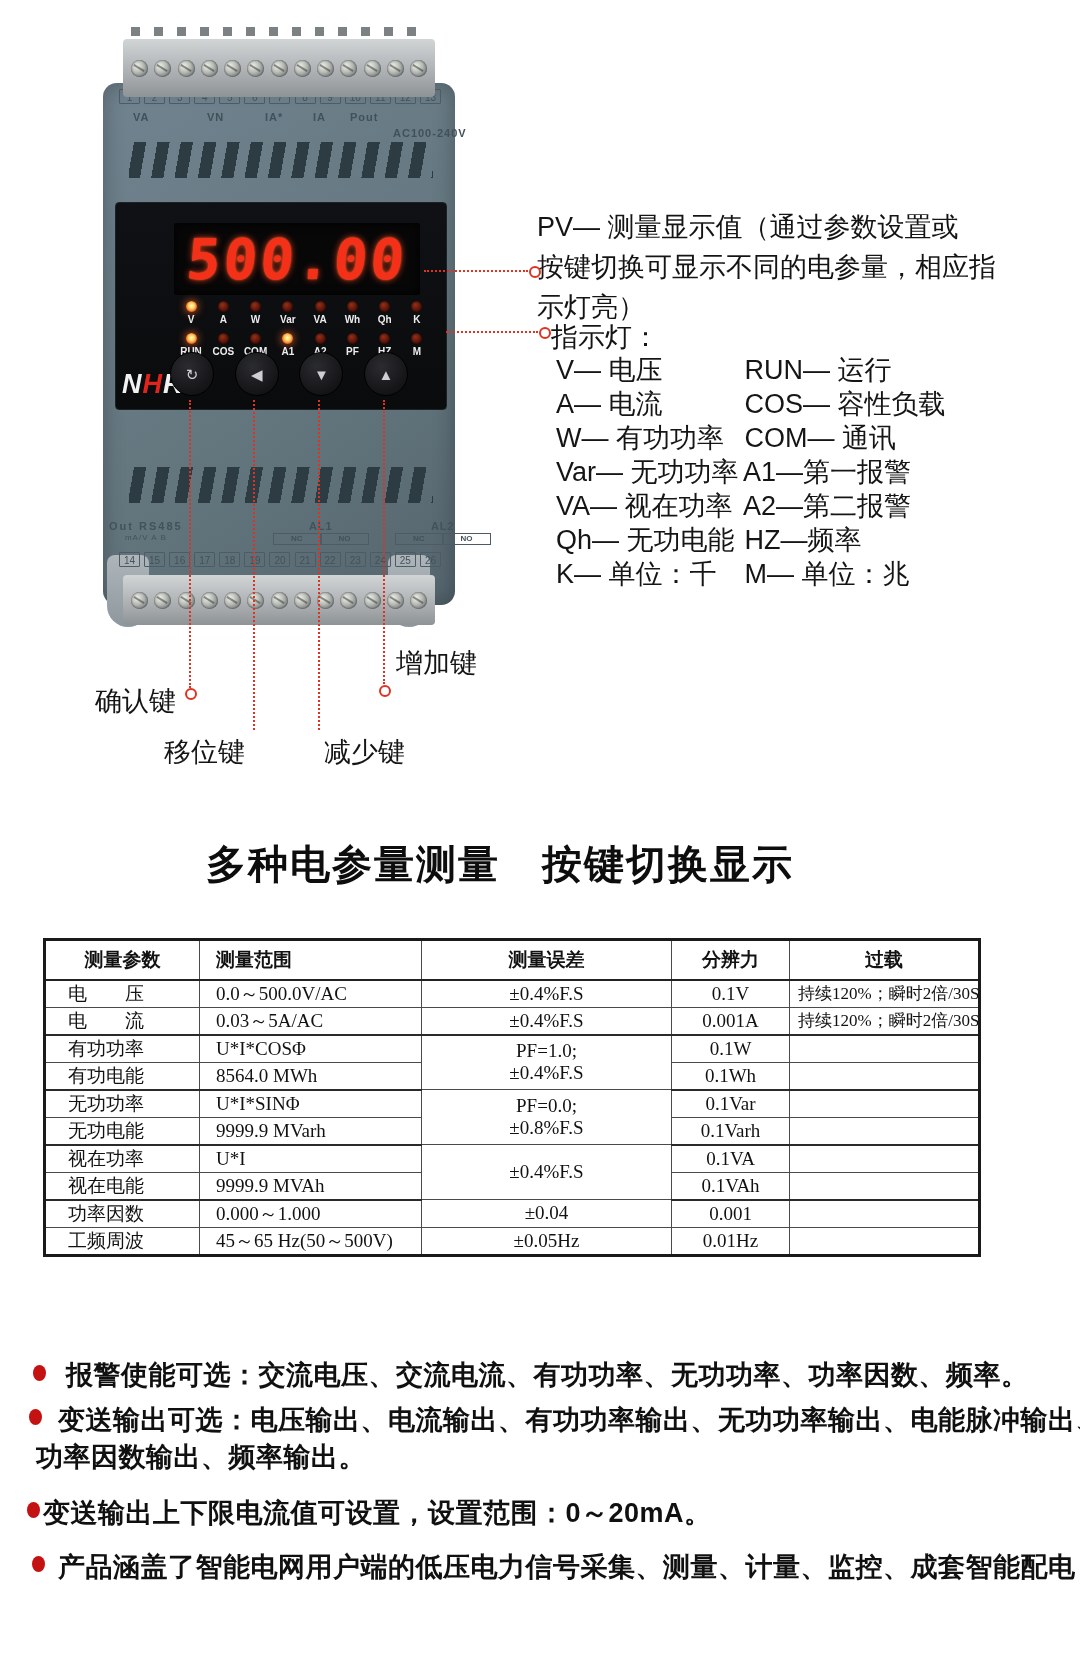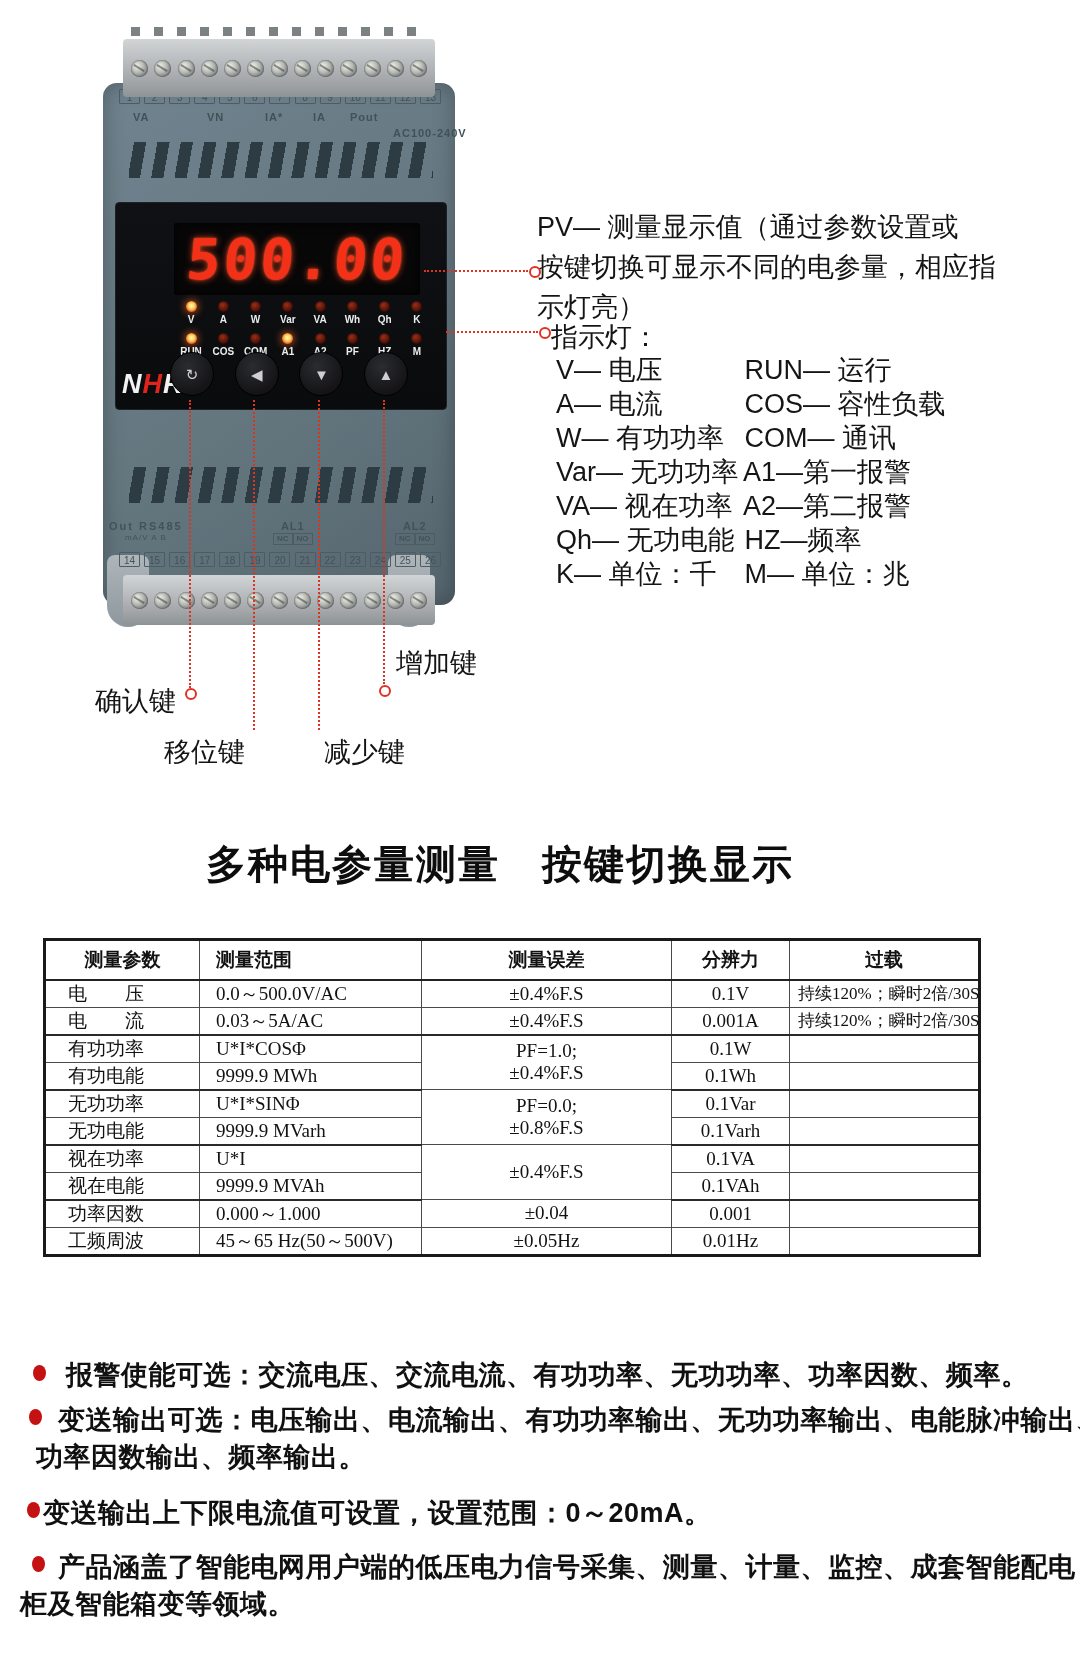--- a/index.html
+++ b/index.html
@@ -56,21 +56,21 @@
   .dev-btn{width:42px;height:42px;border-radius:50%;
        background:radial-gradient(circle at 40% 32%,#2b2c30 0%,#161619 65%,#0e0e10 100%);
        border:1px solid #000;display:flex;align-items:center;justify-content:center;}
   .btn-icon{color:#cfcfcf;font-size:15px;line-height:1;}
   .botlabels{position:absolute;left:0;top:505px;width:372px;height:30px;z-index:2;color:#42525b;}
   .botlabels .grp{position:absolute;text-align:center;font-weight:700;}
   .botlabels .g-out{left:14px;top:0;font-size:11px;letter-spacing:2px;}
   .botlabels .g-out .sub{font-size:8px;letter-spacing:1px;margin-top:1px;font-weight:400;}
   .al{font-size:11px;letter-spacing:1px;}
   .ncno{display:flex;gap:0;margin-top:1px;}
-  .ncno span{border:1px solid #4c5b64;font-size:8px;padding:0 3px;line-height:10px;}
+  .ncno span{border:1px solid #4c5b64;font-size:8px;padding:0 17px;line-height:10px;}
   .g-al1{left:178px;top:0;} .g-al2{left:300px;top:0;}
   
   .lh{position:absolute;border-top:2px dotted #e03222;z-index:5;}
   .lv{position:absolute;border-left:2px dotted #e03222;z-index:5;}
   .lcirc{position:absolute;width:8px;height:8px;border:2px solid #e03222;border-radius:50%;background:#fff;z-index:5;}
   
   .ann{position:absolute;font-size:27px;line-height:32px;font-weight:500;color:#141414;white-space:nowrap;}
   .legend{position:absolute;left:556px;top:352px;}
   .legend-row{height:34px;font-size:27px;font-weight:500;white-space:nowrap;}
   .legend-l{display:inline-block;width:181px;}
@@ -421,21 +421,21 @@
             <div class="merged">
               <div>PF=1.0;</div>
               <div>±0.4%F.S</div>
             </div>
           </td>
         <td class="c-center">0.1W</td>
           <td class="c-over"></td>
       </tr>
       <tr class="grp">
         <td class="c-param">有功电能</td>
-          <td class="c-range">9999.9 MWh</td>
+          <td class="c-range">8564.0 MWh</td>
         <td class="c-center">0.1Wh</td>
           <td class="c-over"></td>
       </tr>
       <tr>
         <td class="c-param">无功功率</td>
           <td class="c-range">U*I*SINΦ</td>
         <td class="c-center" rowspan="2">
             <div class="merged">
               <div>PF=0.0;</div>
               <div>±0.8%F.S</div>
@@ -490,15 +490,14 @@
 
   <div class="dot" style="left:29px;top:1409px;"></div>
   <div class="bullet-line" style="left:58px;top:1402px;">变送输出可选：电压输出、电流输出、有功功率输出、无功功率输出、电能脉冲输出、</div>
   <div class="bullet-line" style="left:36px;top:1439px;text-align:center;">功率因数输出、频率输出。</div>
 
   <div class="dot" style="left:27px;top:1502px;"></div>
   <div class="bullet-line" style="left:43px;top:1495px;">变送输出上下限电流值可设置，设置范围：0～20mA。</div>
 
   <div class="dot" style="left:32px;top:1556px;"></div>
   <div class="bullet-line" style="left:58px;top:1549px;">产品涵盖了智能电网用户端的低压电力信号采集、测量、计量、监控、成套智能配电</div>
-  <div class="bullet-line" style="left:20px;top:1586px;">柜及智能箱变等领域。</div>
 
 </div>
 
 </body></html>

